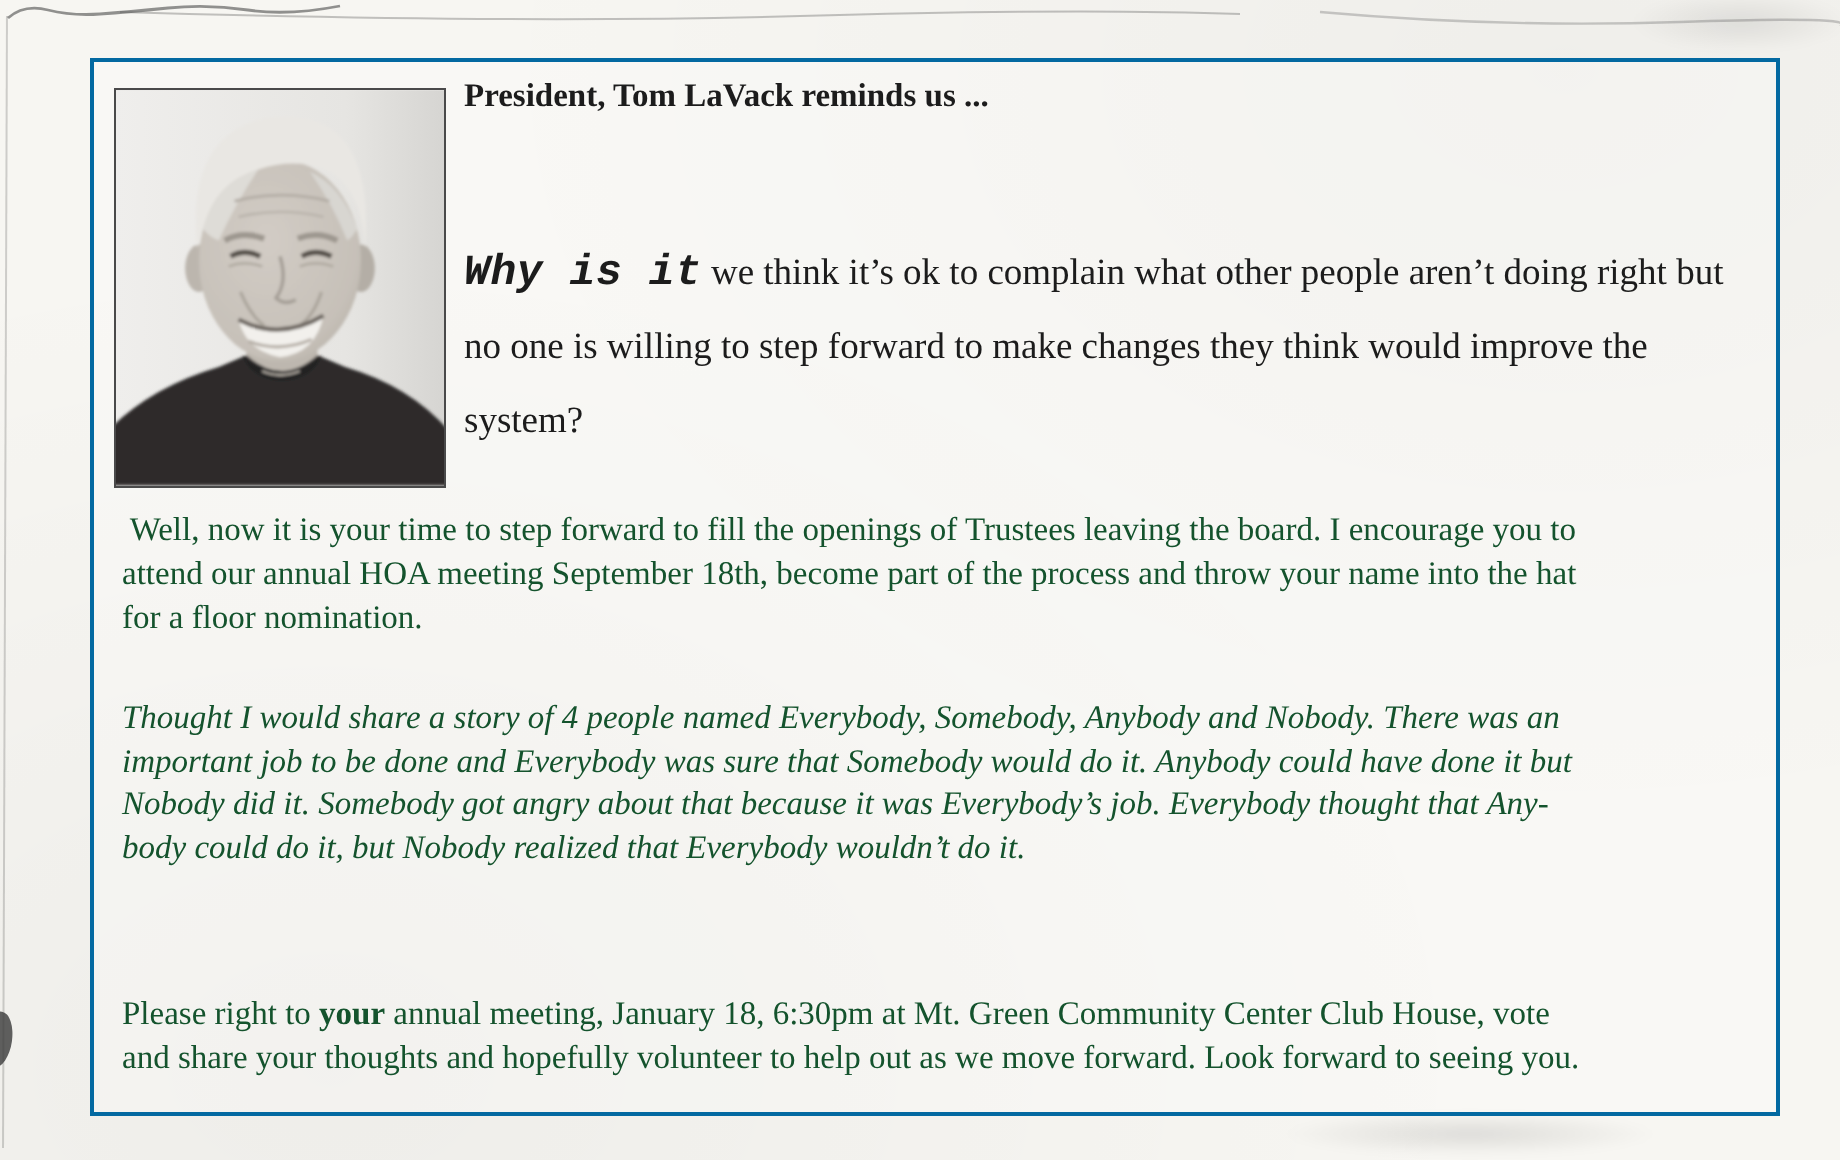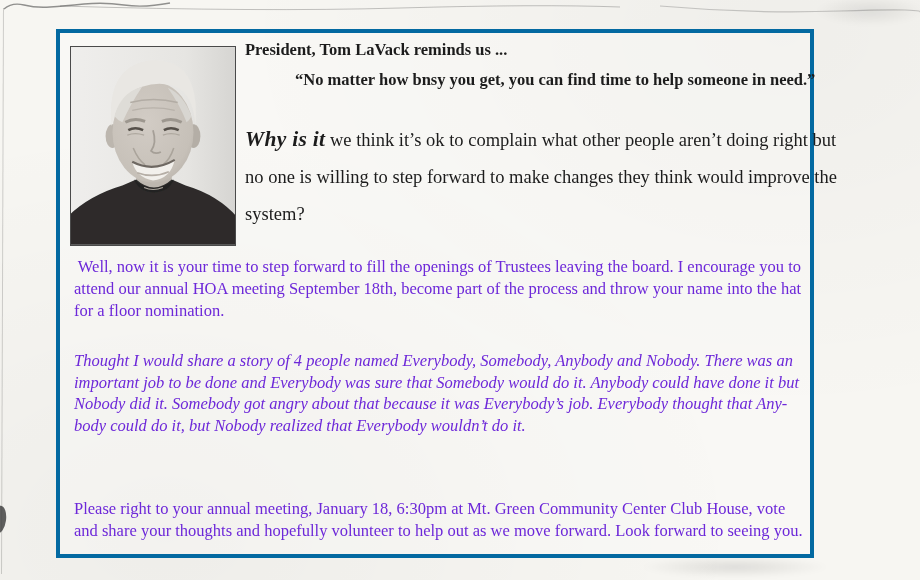--- a/index.html
+++ b/index.html
@@ -33,22 +33,22 @@
     filter: blur(2px);
   }
   .tr-smudge {
     position: absolute; left: 815px; top: -4px; width: 110px; height: 30px;
     background: radial-gradient(ellipse, rgba(0,0,0,0.08), transparent 70%);
     filter: blur(2px);
   }
 
   
   .box {
-    position: absolute; left: 56px; top: 29px; width: 758px; height: 529px;
-    border: 4px solid #0369a1;
+    position: absolute; left: 45px; top: 29px; width: 845px; height: 529px;
+    border: 2px solid #0369a1;
     background: rgba(255,255,255,0.25);
   }
 
   .photo {
     position: absolute; left: 10px; top: 13px; width: 166px; height: 200px;
     border: 1px solid #4a4a4a; background: #e9e8e5; overflow: hidden;
   }
   .photo svg { display: block; width: 100%; height: 100%; }
 
   .hdr-title {
@@ -60,28 +60,29 @@
     font-weight: bold; font-size: 16.5px; line-height: 22px; white-space: pre;
   }
 
   .why {
     position: absolute; left: 185px; top: 88px; width: 650px;
     font-size: 18.5px; line-height: 37px; white-space: pre-line;
   }
   .why .lead {
     font-weight: bold; font-style: italic; font-size: 21.5px;
     letter-spacing: 0.3px;
+    font-family: Liberation Mono, monospace;
   }
 
-  .para { position: absolute; left: 14px; font-size: 16.5px; line-height: 22px; white-space: pre; color: #6d28d9; }
+  .para { position: absolute; left: 14px; font-size: 16.5px; line-height: 22px; white-space: pre; color: #14532d; }
   .p-well    { top: 223px; }
   .p-story   { top: 317px; line-height: 21.5px; font-style: italic; }
   .p-moral   { top: 414px; font-weight: bold; font-style: italic; }
   .p-closing { top: 465px; }
-  .b { font-weight: normal; }
+  .b { font-weight: bold; }
 </style>
 </head>
 <body>
 
 <div class="page">
 
   <div class="edge-line"></div>
   <svg class="top-squiggle" viewBox="0 0 920 16" preserveAspectRatio="none">
     <path d="M4,9 q8,-7 20,-4 t26,2 t34,-3 t40,1 t46,-2" fill="none" stroke="rgba(60,60,60,0.55)" stroke-width="1.4"></path>
     <path d="M60,6 q200,6 340,2 t220,-1" fill="none" stroke="rgba(90,90,90,0.35)" stroke-width="1"></path>
@@ -147,21 +148,20 @@
           <path d="M62,116 Q83,127 105,114 Q101,133 83,135 Q66,132 62,116 Z" fill="#f2f0ec"></path>
           <path d="M62,116 Q83,127 105,114" fill="none" stroke="#6e6862" stroke-width="2.2"></path>
           <path d="M67,127 Q83,133 99,126" fill="none" stroke="#b5aea6" stroke-width="1.6"></path>
 
           <path d="M74,142 Q83,146 93,142" fill="none" stroke="#b0aaa2" stroke-width="1.2"></path>
         </g>
       </svg>
     </div>
 
     <div class="hdr-title">President, Tom LaVack reminds us ...</div>
-    <div class="hdr-quote">“No matter how bnsy you get, you can find time to help someone in need.”</div>
 
     <div class="why"><span class="lead">Why is it</span><span> we think it’s ok to complain what other people aren’t doing right but
 no one is willing to step forward to make changes they think would improve the
 system?</span></div>
 
     <div class="para p-well"> Well, now it is your time to step forward to fill the openings of Trustees leaving the board. I encourage you to
 attend our annual HOA meeting September 18th, become part of the process and throw your name into the hat
 for a floor nomination.</div>
     <div class="para p-story">Thought I would share a story of 4 people named Everybody, Somebody, Anybody and Nobody. There was an
 important job to be done and Everybody was sure that Somebody would do it. Anybody could have done it but

